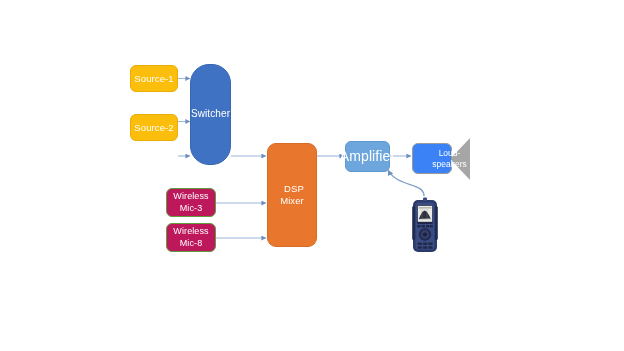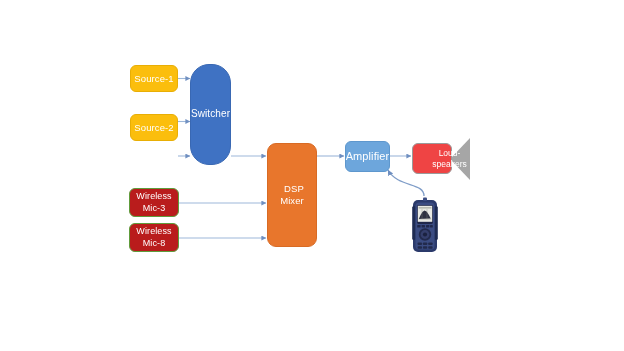--- a/index.html
+++ b/index.html
@@ -35,26 +35,27 @@
 
   .src {
     background: #FBBE0D;
     border: 1px solid #e8ae05;
     font-size: 9.5px;
     width: 48px;
     height: 27px;
     border-radius: 6px;
   }
   .mic {
-    background: #b91c1c;
+    background: #be185d;
     border: 1px solid #5f9c3c;
     font-size: 9px;
     width: 50px;
     height: 29px;
     border-radius: 6px;
+    margin-left: 37px;
   }
   .switcher {
     background: #3F72C3;
     border: 1px solid #3968b3;
     font-size: 10px;
     width: 41px;
     height: 101px;
     border-radius: 9px;
   }
   .dsp {
@@ -62,41 +63,41 @@
     border: 1px solid #d86b25;
     font-size: 9.5px;
     width: 50px;
     height: 104px;
     border-radius: 9px;
     text-align: right;
   }
   .amp {
     background: #6DA6DC;
     border: 1px solid #5e97cd;
-    font-size: 11px;
+    font-size: 14px;
     width: 45px;
     height: 31px;
     border-radius: 6px;
   }
 
   
   .speaker-wrap {
     position: absolute;
     left: 412px;
     top: 138px;
     width: 60px;
     height: 42px;
   }
   .speaker-body {
     position: absolute;
     left: 0;
     top: 5px;
     width: 40px;
     height: 31px;
-    background: #ef4444;
+    background: #3b82f6;
     border: 1px solid #9a9a9a;
     border-radius: 6px;
     display: flex;
     align-items: center;
     justify-content: center;
     color: #ffffff;
     font-size: 8.5px;
     line-height: 1.25;
     text-align: center;
     box-sizing: border-box;

